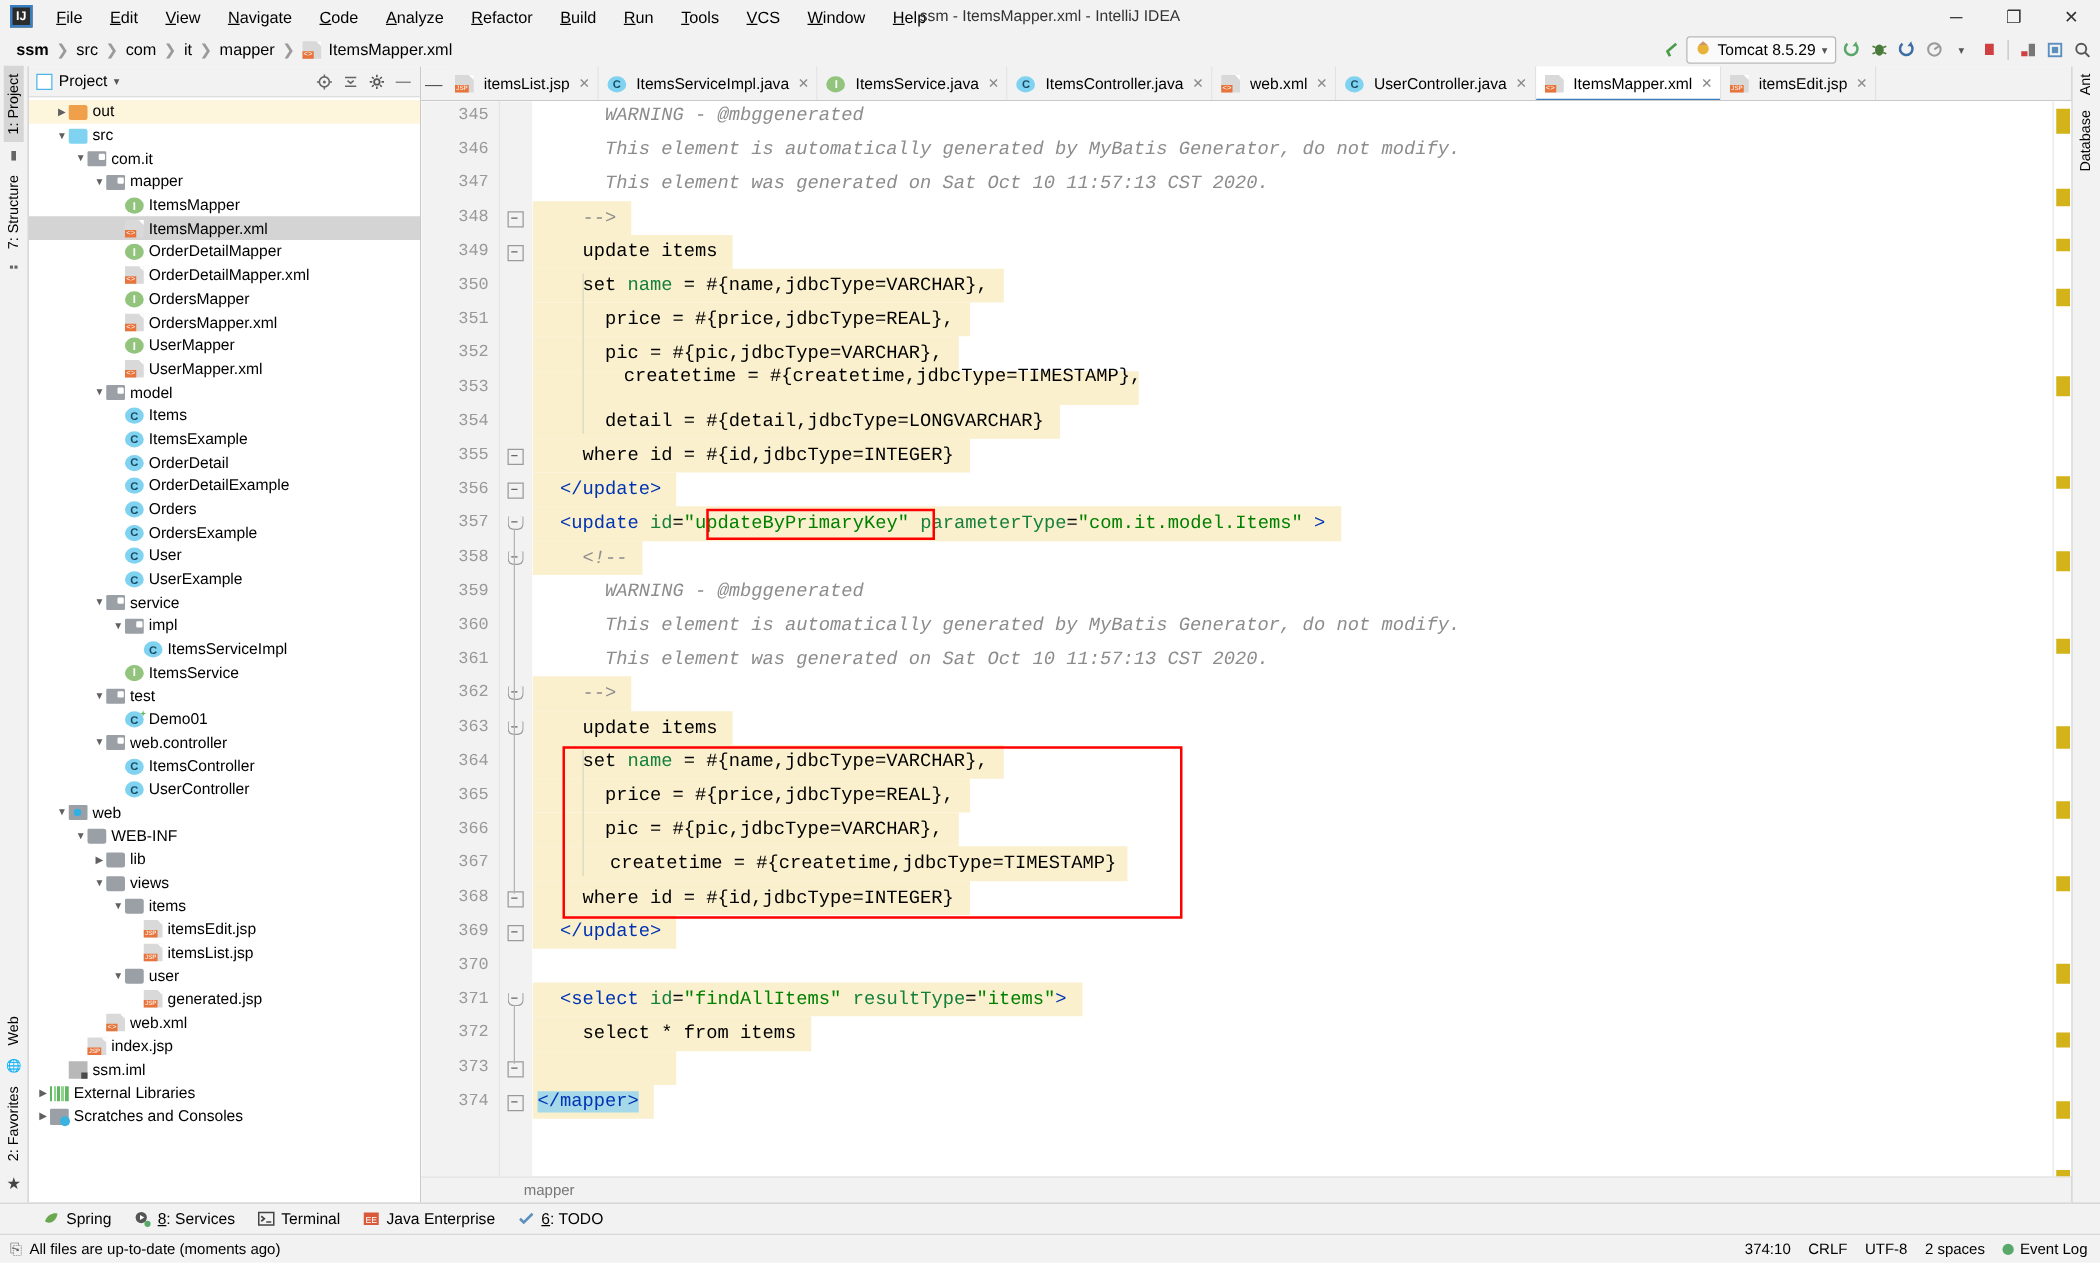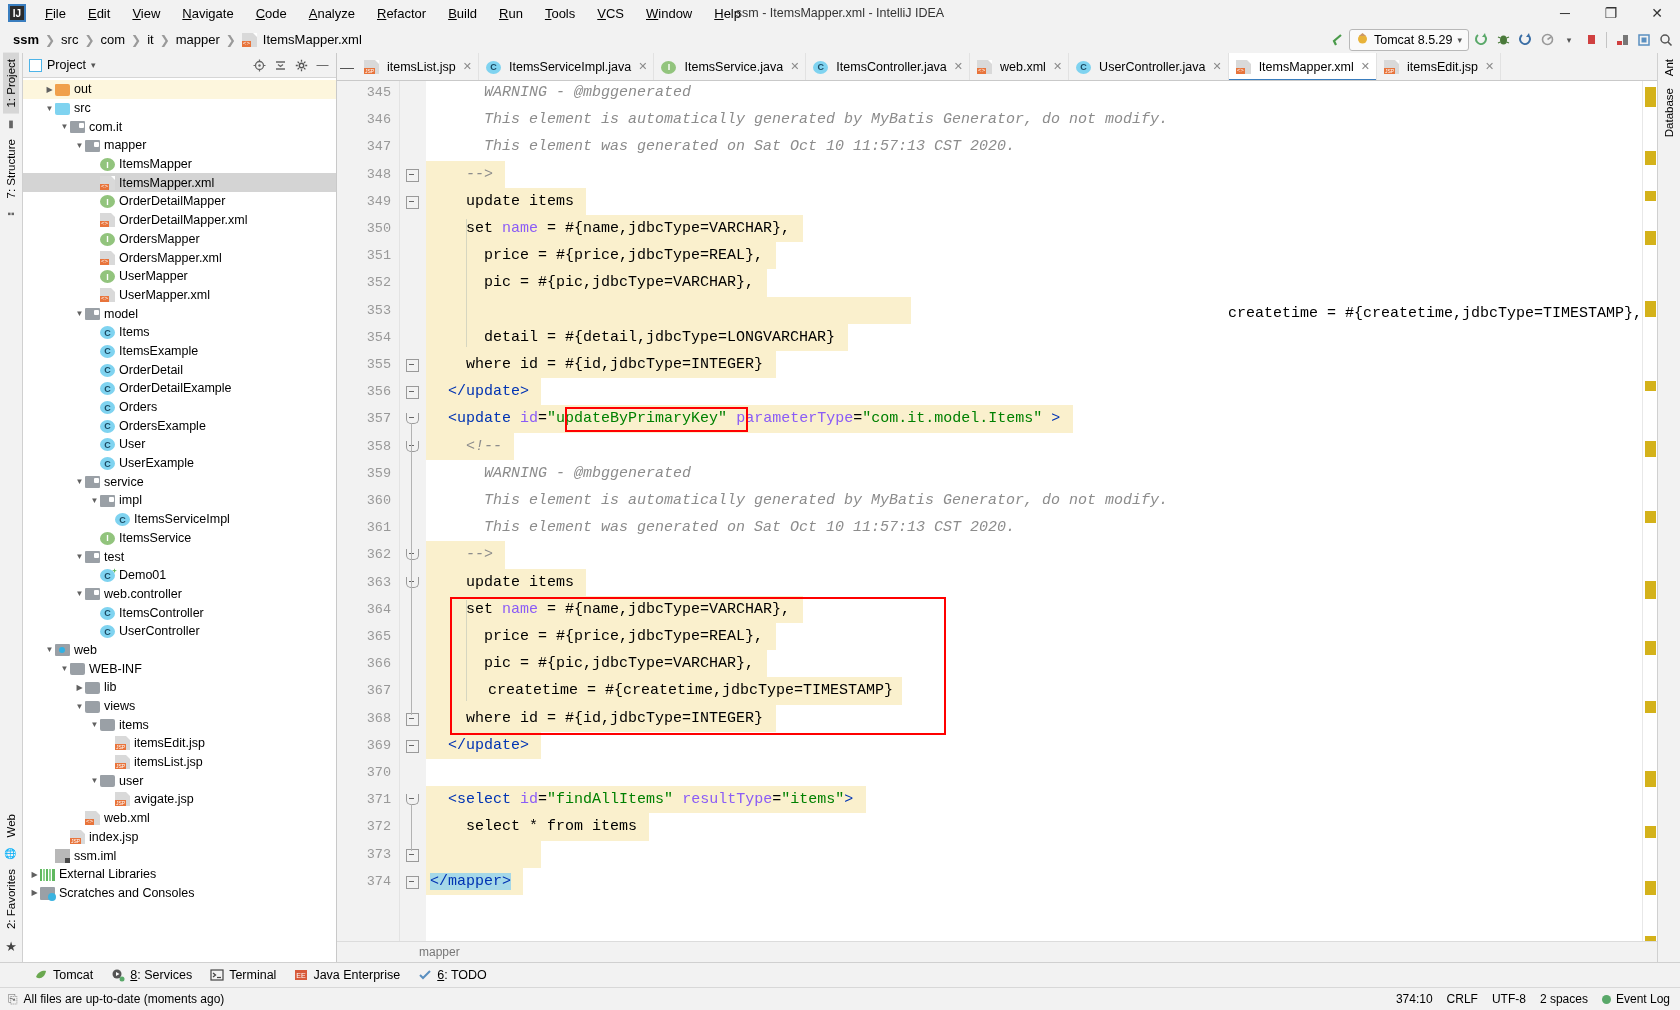--- a/index.html
+++ b/index.html
@@ -109,21 +109,21 @@
   .fold.round{border-radius:0 0 5px 5px;border-top:none;height:10px;}
   .foldline{position:absolute;left:11px;width:1px;background:#b3b3b3;}
 
   .code{flex:1;position:relative;overflow:hidden;background:#fff;
         font-family:"Liberation Mono", monospace;font-size:15px;}
   .cl{position:absolute;left:0;right:0;height:27.2px;line-height:27.2px;white-space:pre;}
   .clbg{position:absolute;height:27.2px;background:#faf0cd;}
   .indentbar{position:absolute;width:1px;background:#d6d6c0;}
   .kw{color:#000000;}
   .tag{color:#0033b3;}
-  .attr{color:#8b5cf6;}
+  .attr{color:#15803d;}
   .str{color:#008000;}
   .cmt{color:#8c8c8c;font-style:italic;}
   .txt{color:#000;}
   .sel{background:#a5d8e8;}
   .redbox{position:absolute;border:2px solid #ff0000;box-sizing:border-box;pointer-events:none;}
 
   
   .markers{width:14px;flex:0 0 14px;background:#fff;position:relative;border-left:1px solid #e8e8e8;}
   .marker{position:absolute;right:1px;width:11px;background:#d4b21a;}
 
@@ -504,21 +504,21 @@
             <span>itemsList.jsp</span>
           </div>
           <div class="row" style="padding-left: 66px;">
             <span class="arrow">▼</span>
             <span class="ic ic-folder"></span>
             <span>user</span>
           </div>
           <div class="row" style="padding-left: 81px;">
             <span class="arrow none">▶</span>
             <span class="ic ic-jsp"></span>
-            <span>avigate.jsp</span>
+            <span>generated.jsp</span>
           </div>
           <div class="row" style="padding-left: 51px;">
             <span class="arrow none">▶</span>
             <span class="ic ic-xml"></span>
             <span>web.xml</span>
           </div>
           <div class="row" style="padding-left: 36px;">
             <span class="arrow none">▶</span>
             <span class="ic ic-jsp"></span>
             <span>index.jsp</span>
@@ -646,21 +646,21 @@
             <div class="cl" style="top: 79.6px; padding-left: 4px;"><span class="cmt">    --&gt;</span></div>
             <div class="clbg" style="top: 106.8px; left: 0px; width: 160.32px;"></div>
             <div class="cl" style="top: 106.8px; padding-left: 4px;"><span class="txt">    </span><span class="kw">update</span><span class="txt"> items</span></div>
             <div class="clbg" style="top: 134px; left: 0px; width: 376.8px;"></div>
             <div class="cl" style="top: 134px; padding-left: 4px;"><span class="txt">    </span><span class="kw">set</span><span class="txt"> </span><span class="attr">name</span><span class="txt"> = #{name,jdbcType=VARCHAR},</span></div>
             <div class="clbg" style="top: 161.2px; left: 0px; width: 349.74px;"></div>
             <div class="cl" style="top: 161.2px; padding-left: 4px;"><span class="txt">      price = #{price,jdbcType=REAL},</span></div>
             <div class="clbg" style="top: 188.4px; left: 0px; width: 340.72px;"></div>
             <div class="cl" style="top: 188.4px; padding-left: 4px;"><span class="txt">      pic = #{pic,jdbcType=VARCHAR},</span></div>
             <div class="clbg" style="top: 215.6px; left: 0px; width: 485.04px;"></div>
-            <div class="cl" style="top: 219px; padding-left: 0; text-align: right;"><span class="txt">      createtime = #{createtime,jdbcType=TIMESTAMP},</span></div>
+            <div class="cl" style="top: 207px; padding-left: 19px;"><span class="txt">      createtime = #{createtime,jdbcType=TIMESTAMP},</span></div>
             <div class="clbg" style="top: 242.8px; left: 0px; width: 421.9px;"></div>
             <div class="cl" style="top: 242.8px; padding-left: 4px;"><span class="txt">      detail = #{detail,jdbcType=LONGVARCHAR}</span></div>
             <div class="clbg" style="top: 270px; left: 0px; width: 349.74px;"></div>
             <div class="cl" style="top: 270px; padding-left: 4px;"><span class="txt">    </span><span class="kw">where</span><span class="txt"> id = #{id,jdbcType=INTEGER}</span></div>
             <div class="clbg" style="top: 297.2px; left: 0px; width: 115.22px;"></div>
             <div class="cl" style="top: 297.2px; padding-left: 4px;"><span class="txt">  </span><span class="tag">&lt;/update&gt;</span></div>
             <div class="clbg" style="top: 324.4px; left: 0px; width: 647.4px;"></div>
             <div class="cl" style="top: 324.4px; padding-left: 4px;"><span class="txt">  </span><span class="tag">&lt;update</span><span class="txt"> </span><span class="attr">id</span><span class="txt">=</span><span class="str">"updateByPrimaryKey"</span><span class="txt"> </span><span class="attr">parameterType</span><span class="txt">=</span><span class="str">"com.it.model.Items"</span><span class="tag"> &gt;</span></div>
             <div class="clbg" style="top: 351.6px; left: 0px; width: 88.16px;"></div>
             <div class="cl" style="top: 351.6px; padding-left: 4px;"><span class="cmt">    &lt;!--</span></div>
@@ -724,21 +724,21 @@
     </div>
   </div>
 
   <div class="toolwin" id="toolwin">
       <div class="tw">
         <span class="tw-ico">
           <svg width="14" height="14" viewBox="0 0 14 14">
             <path d="M2 9 C4 3 10 2 12 3 C11 9 6 12 2 9Z" fill="#6aa84f"></path>
           </svg>
         </span>
-        <span>Tomcat</span>
+        <span>Spring</span>
       </div>
       <div class="tw">
         <span class="tw-ico">
           <svg width="14" height="14" viewBox="0 0 14 14">
             <circle cx="6" cy="6" r="4.5" fill="#555"></circle>
             <path d="M5 4 L8.5 6 L5 8Z" fill="#fff"></path>
             <circle cx="11" cy="11" r="2.5" fill="#59a869"></circle>
           </svg>
         </span>
         <span><u>8</u>: Services</span>

